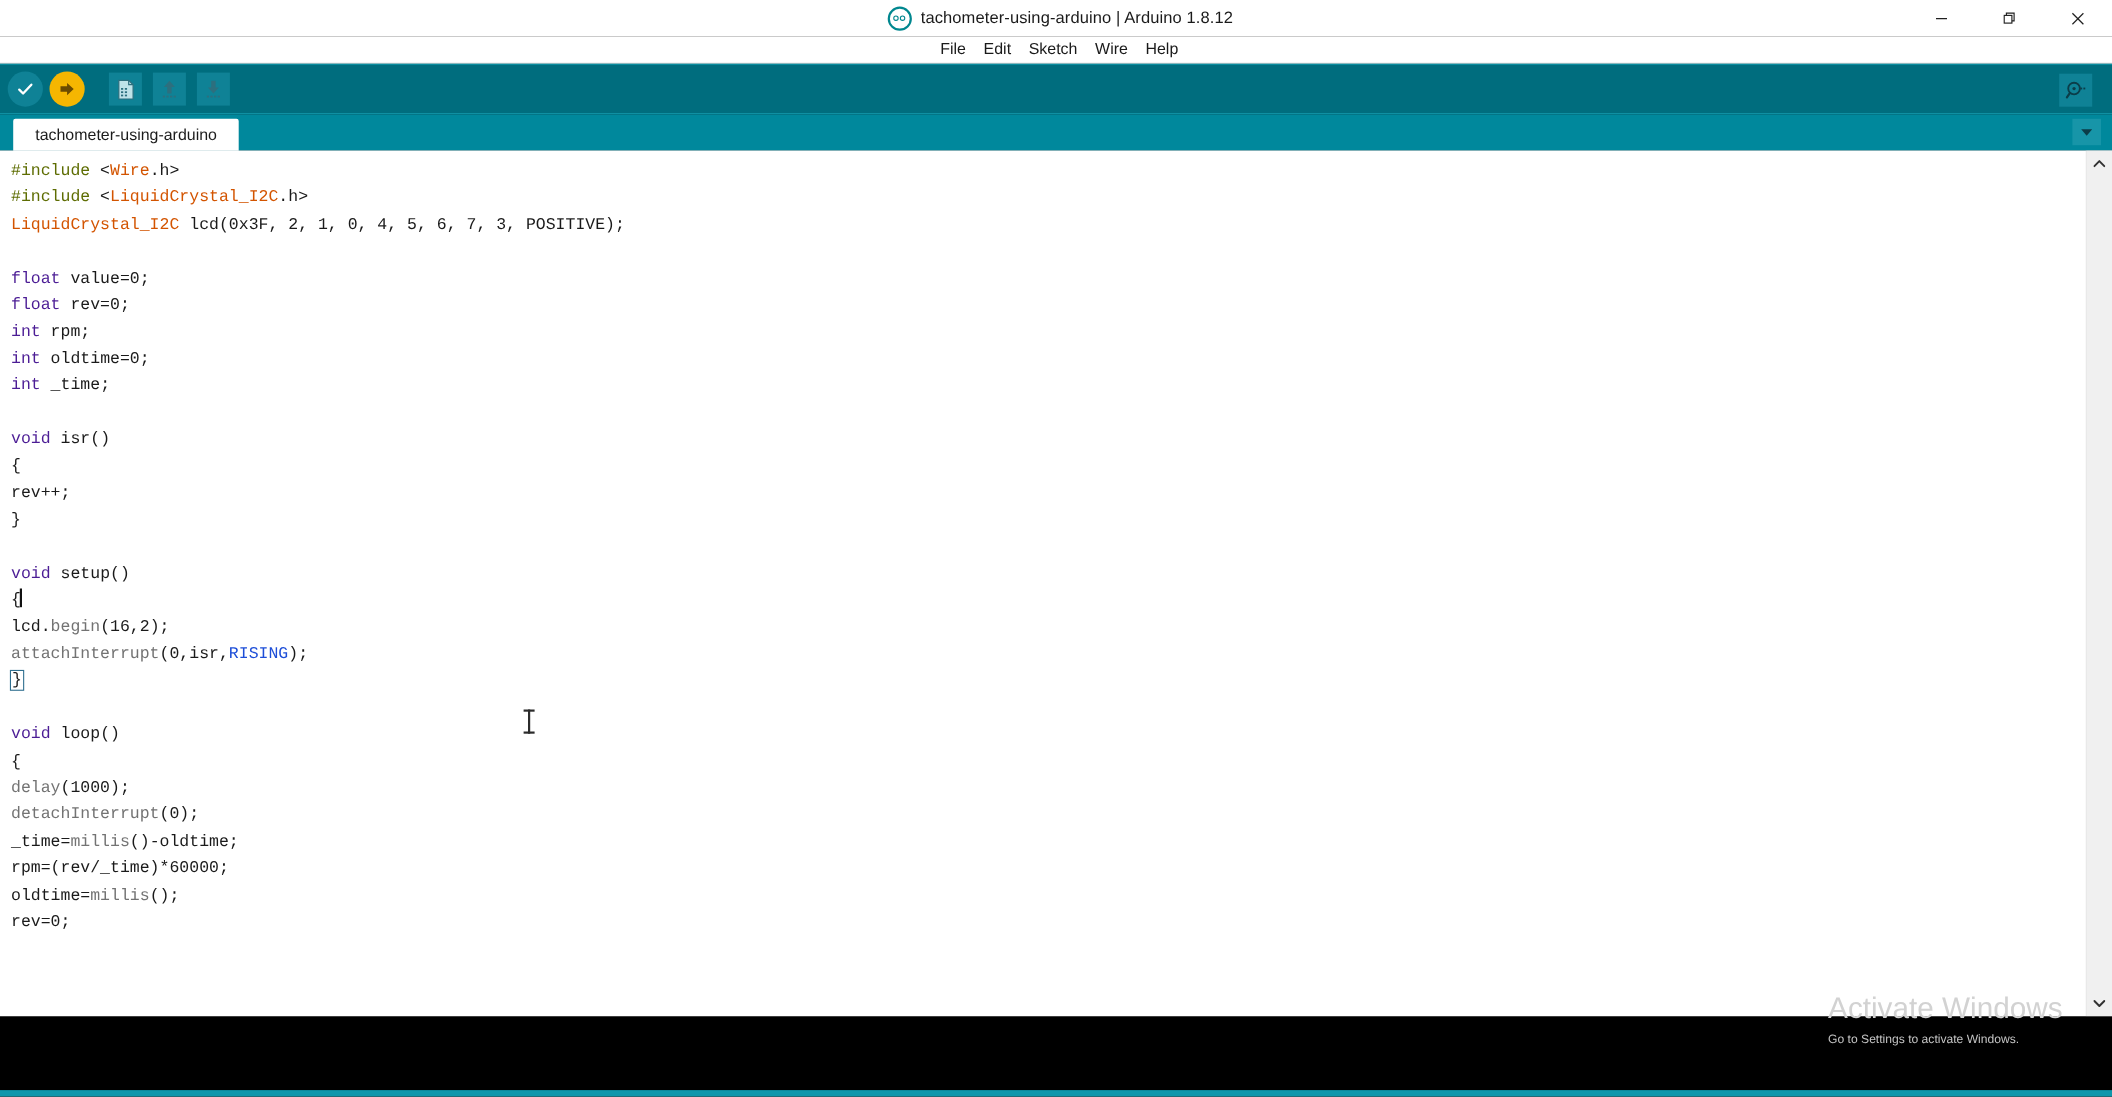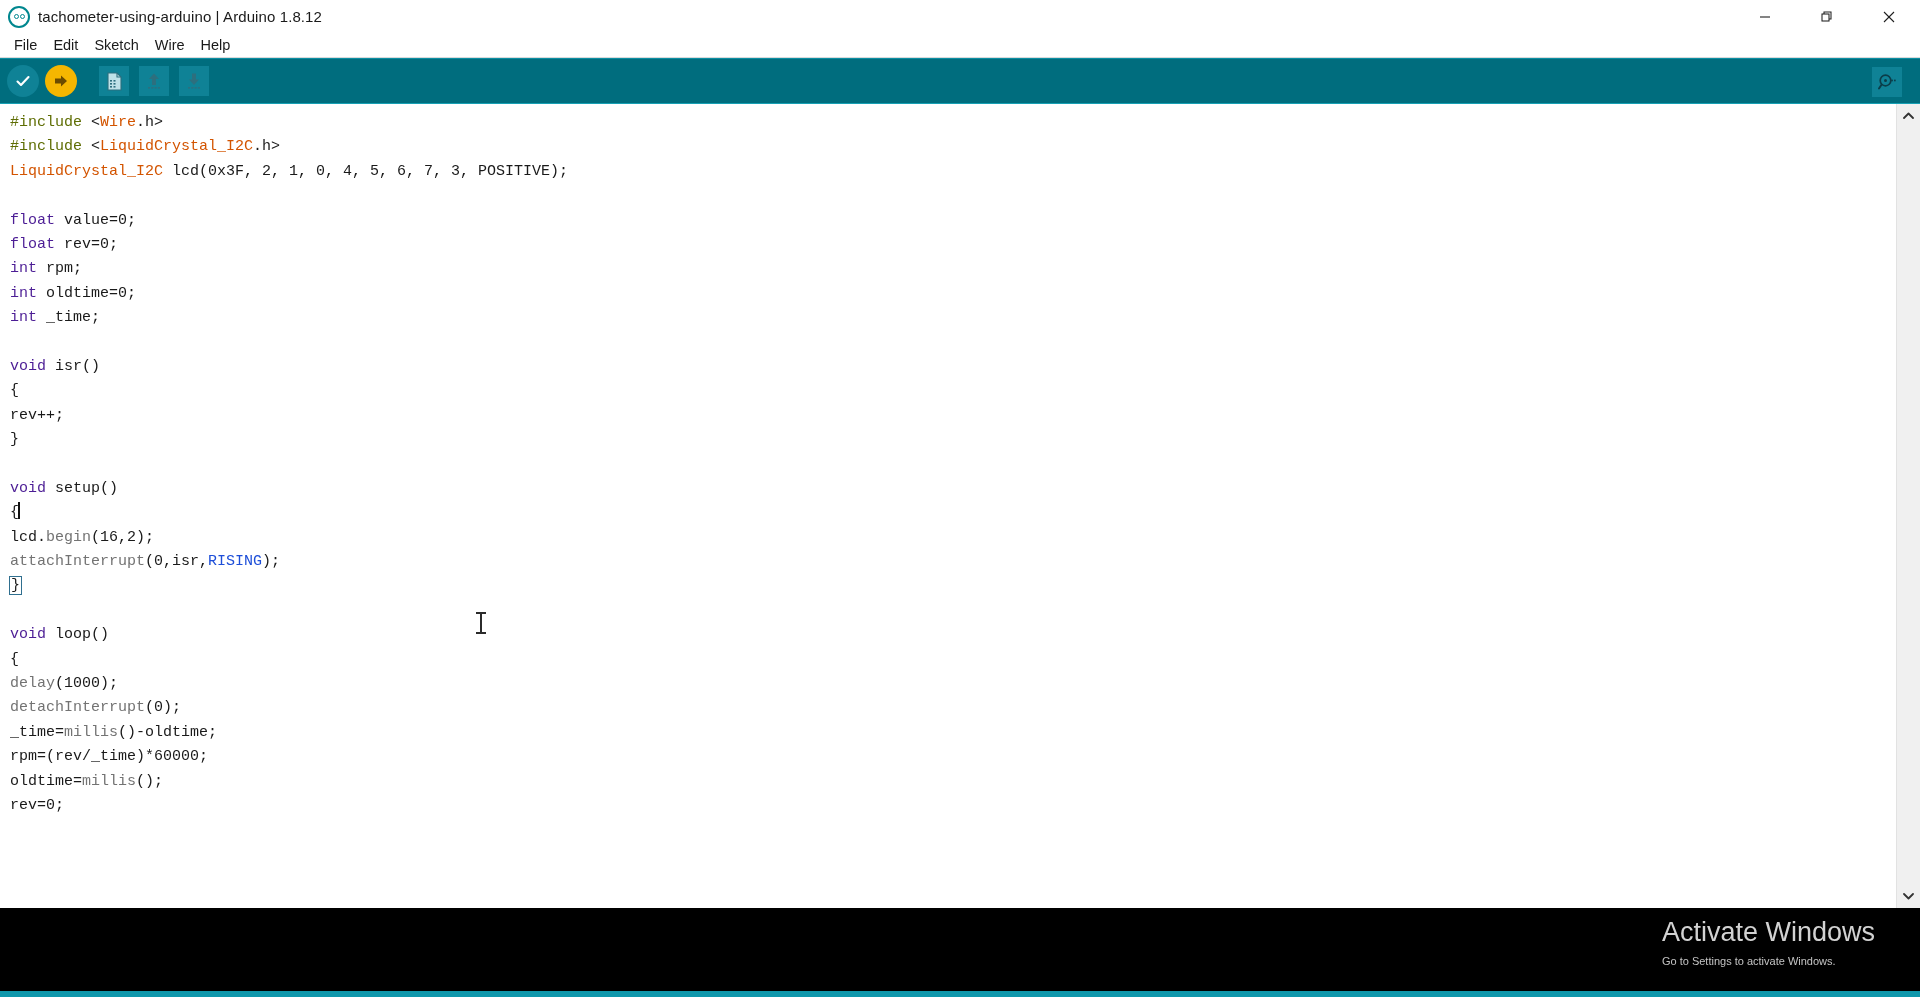--- a/index.html
+++ b/index.html
@@ -16,20 +16,21 @@
     display: flex; flex-direction: column;
   }
 
   
   .titlebar {
     height: 33px;
     background: #ffffff;
     display: flex; align-items: center;
     flex: 0 0 33px;
     position: relative;
+    justify-content: center;
   }
   .title-logo {
     width: 22px; height: 22px;
     margin-left: 8px; margin-right: 8px;
     border: 2px solid #00878f;
     border-radius: 11px;
     display: flex; align-items: center; justify-content: center;
     flex: 0 0 auto;
   }
   .title-logo .eye {
@@ -54,20 +55,21 @@
   }
 
   
   .menubar {
     height: 25px;
     background: #ffffff;
     display: flex; align-items: center;
     padding-left: 6px;
     flex: 0 0 25px;
     border-bottom: 1px solid #dadada;
+    justify-content: center;
   }
   .menu-item {
     font-size: 14.5px;
     color: #1a1a1a;
     padding: 2px 8px;
     white-space: nowrap;
   }
 
   
   .toolbar {
@@ -235,21 +237,21 @@
 
   
   .console {
     flex: 1 1 auto;
     background: #000000;
     position: relative;
     min-height: 0;
   }
   .watermark {
     position: absolute;
-    right: 45px; bottom: 24px;
+    right: 45px; bottom: 40px;
     text-align: left;
     color: #c8c8c8;
   }
   .wm-title {
     font-size: 27px; font-weight: 400; color: #d2d2d2;
     line-height: 34px;
     white-space: nowrap;
   }
   .wm-sub {
     font-size: 11px; color: #c4c4c4;
@@ -352,20 +354,30 @@
       <svg width="20" height="20" viewBox="0 0 20 20">
         <circle cx="8.5" cy="8.5" r="5.3" fill="none" stroke="#0b3d49" stroke-width="1.7"></circle>
         <circle cx="8.5" cy="8.5" r="1.5" fill="#0b3d49"></circle>
         <line x1="4.5" y1="12.8" x2="2" y2="16.5" stroke="#0b3d49" stroke-width="2" stroke-linecap="round"></line>
         <rect x="14.2" y="7.6" width="1.7" height="1.7" fill="#0b3d49"></rect>
         <rect x="17" y="7.6" width="1.7" height="1.7" fill="#0b3d49"></rect>
       </svg>
     </div>
   </div>
 
+  <div class="tabstrip">
+    <div class="tab">
+      <span>tachometer-using-arduino</span>
+    </div>
+    <div class="tab-dropdown">
+      <svg width="12" height="9" viewBox="0 0 12 9">
+          <polygon points="1,1.5 11,1.5 6,7.5" fill="#0b3d49"></polygon>
+        </svg>
+    </div>
+  </div>
 
   <div class="editor-wrap">
     <div class="editor">
       <div class="code" id="code-lines"><div class="ln"><span class="pre">#include </span><span>&lt;</span><span class="lib">Wire</span><span>.h&gt;</span></div><div class="ln"><span class="pre">#include </span><span>&lt;</span><span class="lib">LiquidCrystal_I2C</span><span>.h&gt;</span></div><div class="ln"><span class="lib">LiquidCrystal_I2C</span><span> lcd(0x3F, 2, 1, 0, 4, 5, 6, 7, 3, POSITIVE);</span></div><div class="ln">&nbsp;</div><div class="ln"><span class="kw">float</span><span> value=0;</span></div><div class="ln"><span class="kw">float</span><span> rev=0;</span></div><div class="ln"><span class="kw">int</span><span> rpm;</span></div><div class="ln"><span class="kw">int</span><span> oldtime=0;</span></div><div class="ln"><span class="kw">int</span><span> _time;</span></div><div class="ln">&nbsp;</div><div class="ln"><span class="kw">void</span><span> isr()</span></div><div class="ln"><span>{</span></div><div class="ln"><span>rev++;</span></div><div class="ln"><span>}</span></div><div class="ln">&nbsp;</div><div class="ln"><span class="kw">void</span><span> setup()</span></div><div class="ln"><span>{</span><span class="caret"></span></div><div class="ln"><span>lcd.</span><span class="fn">begin</span><span>(16,2);</span></div><div class="ln"><span class="fn">attachInterrupt</span><span>(0,isr,</span><span class="cst">RISING</span><span>);</span></div><div class="ln"><span class="brmatch">}</span></div><div class="ln">&nbsp;</div><div class="ln"><span class="kw">void</span><span> loop()</span></div><div class="ln"><span>{</span></div><div class="ln"><span class="fn">delay</span><span>(1000);</span></div><div class="ln"><span class="fn">detachInterrupt</span><span>(0);</span></div><div class="ln"><span>_time=</span><span class="fn">millis</span><span>()-oldtime;</span></div><div class="ln"><span>rpm=(rev/_time)*60000;</span></div><div class="ln"><span>oldtime=</span><span class="fn">millis</span><span>();</span></div><div class="ln"><span>rev=0;</span></div></div>
       <div class="mouse-cursor">
           <span></span>
         </div>
     </div>
     <div class="vscroll">
       <div class="vs-arrow">

